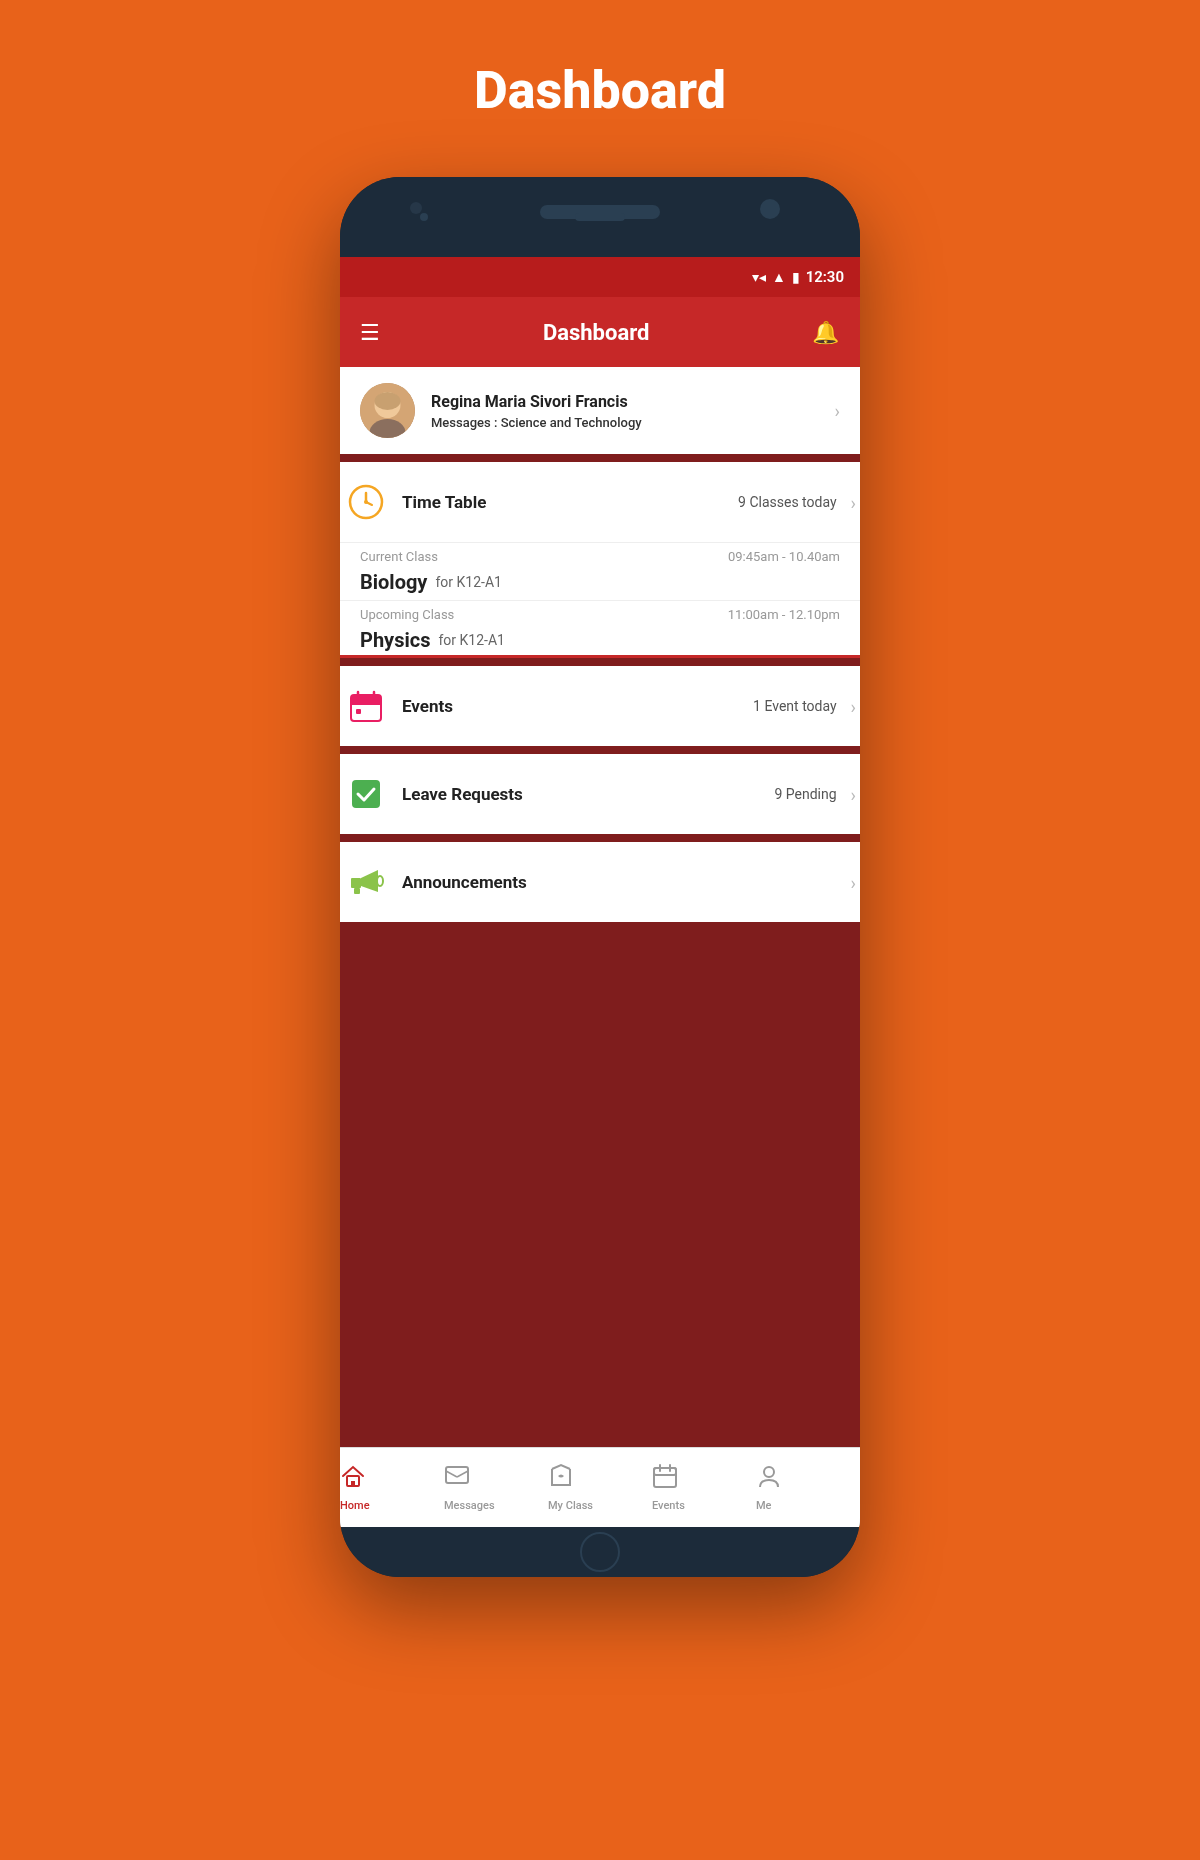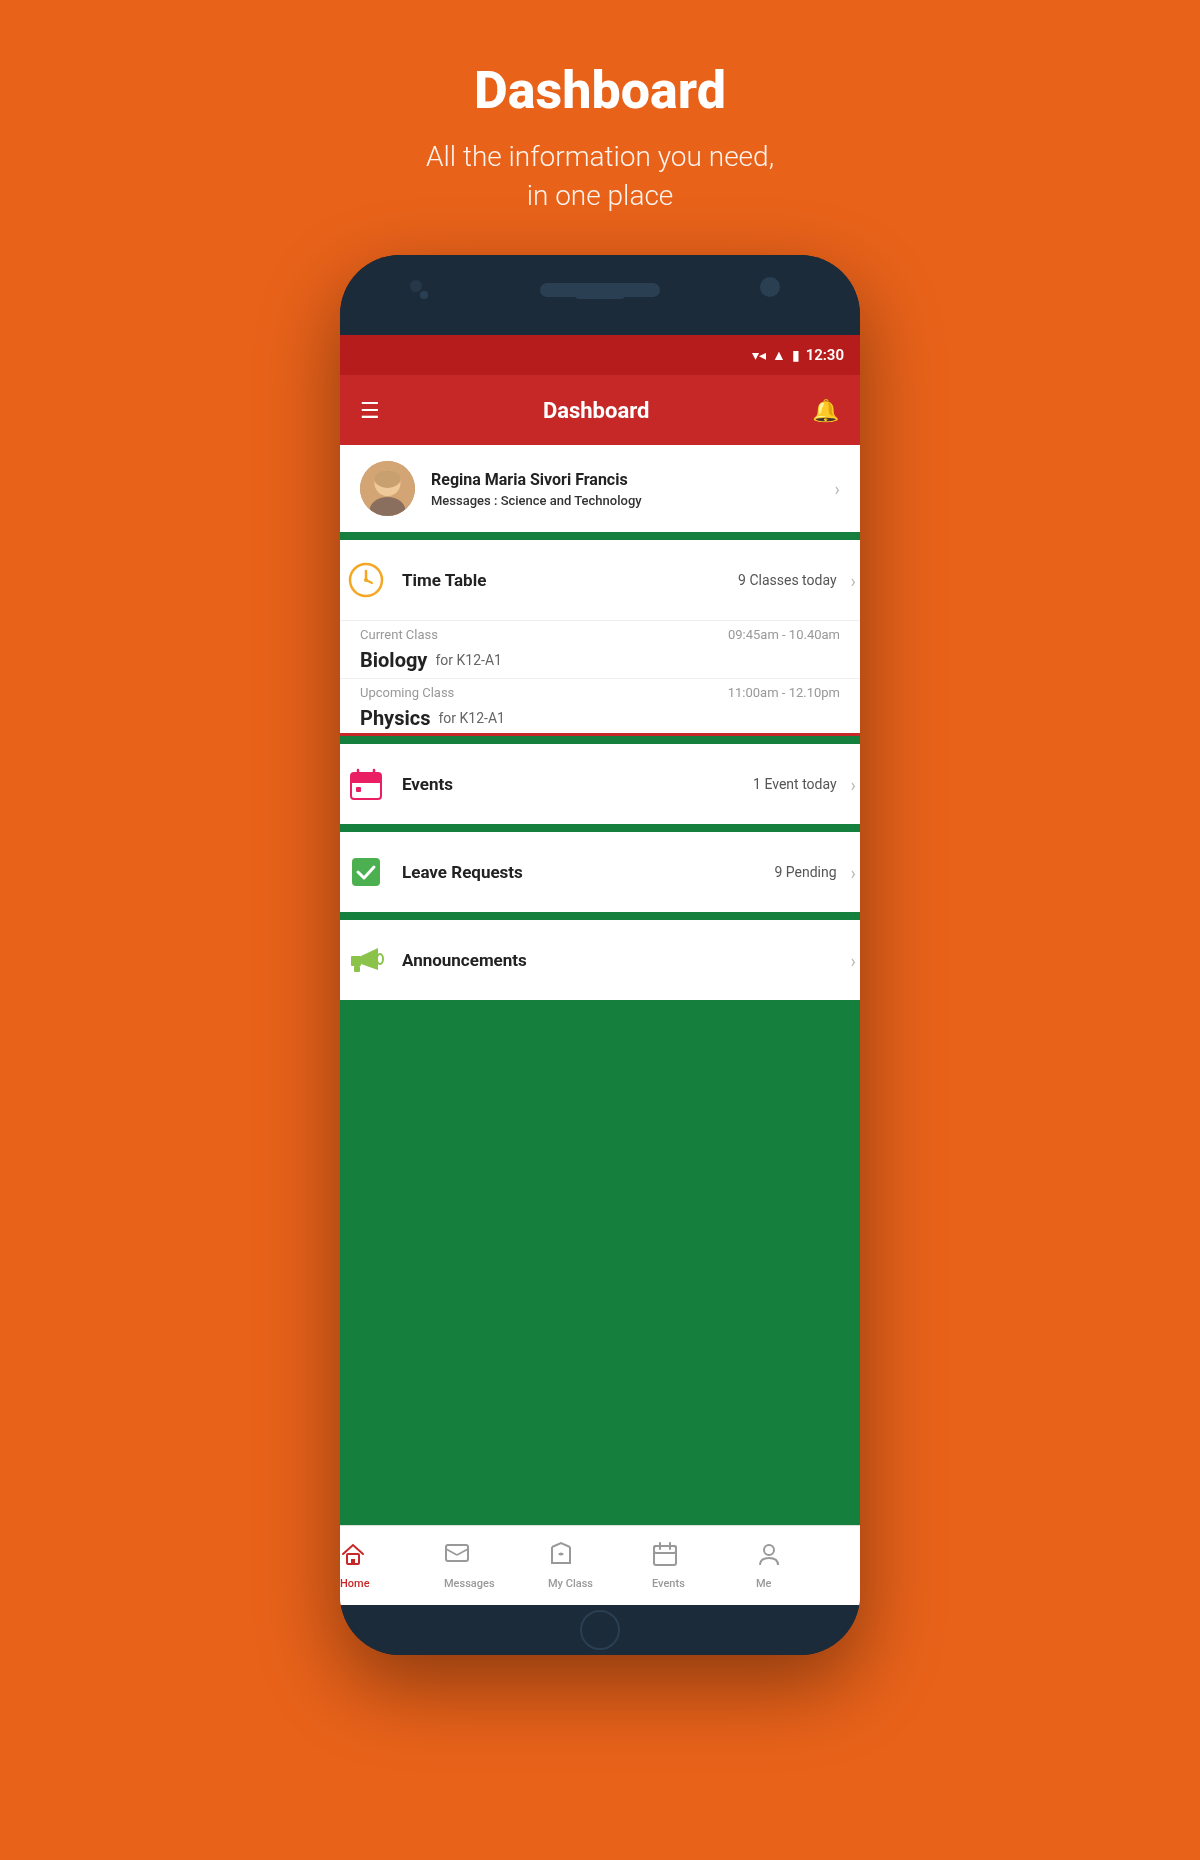--- a/index.html
+++ b/index.html
@@ -149,21 +149,21 @@
       font-size: 22px;
       font-weight: 700;
     }
     .hamburger-icon { color: white; font-size: 22px; cursor: pointer; }
     .bell-icon { color: white; font-size: 22px; cursor: pointer; }
 
     
     .screen-content {
       flex: 1;
       overflow-y: auto;
-      background: #15803d;
+      background: #7f1d1d;
       display: flex;
       flex-direction: column;
       gap: 0;
     }
 
     
     .user-card {
       background: white;
       display: flex;
       align-items: center;
@@ -350,24 +350,20 @@
       right: 0;
       height: 3px;
       background: #c62828;
     }
   </style>
 </head>
 <body>
 
 <div class="page-header">
   <h1>Dashboard</h1>
-  <p>
-    <span>All the information you need,</span><br>
-    <span>in one place</span>
-  </p>
 </div>
 
 <div class="phone-shell">
 
   <div class="phone-top">
     <div class="front-camera-dot"></div>
     <div class="phone-speaker"></div>
     <div class="phone-camera"></div>
   </div>
 

